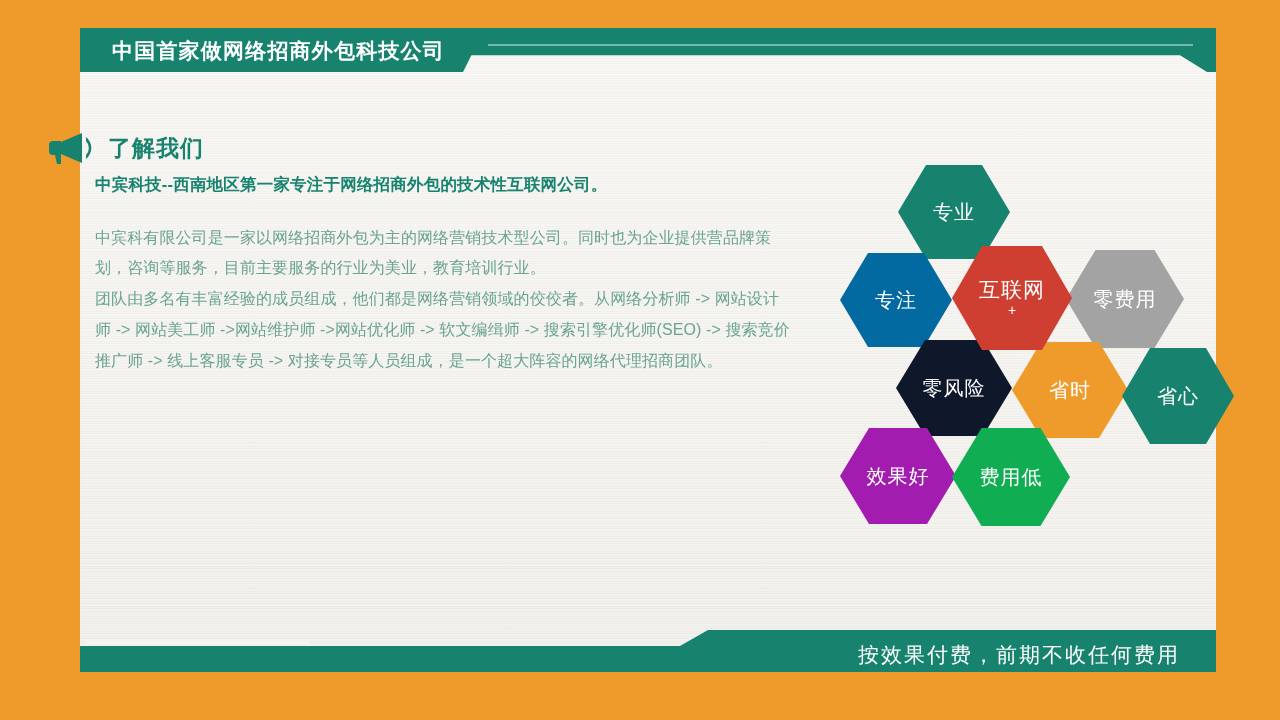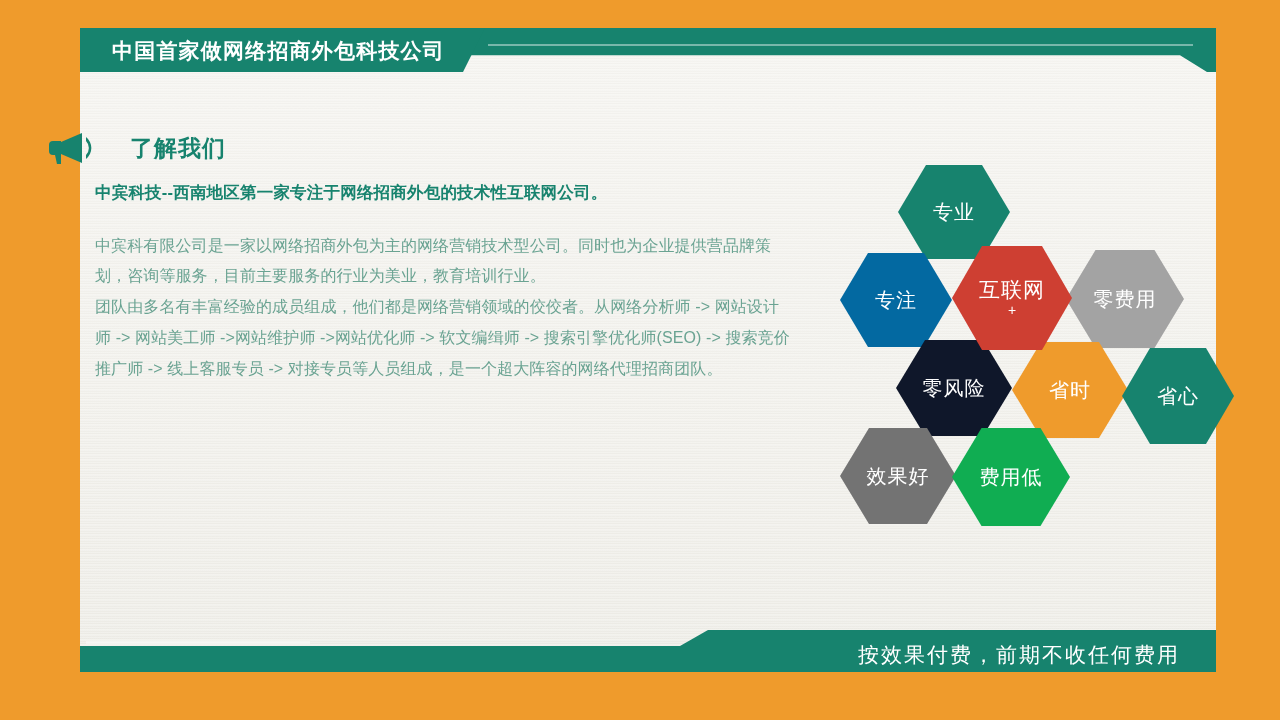--- a/index.html
+++ b/index.html
@@ -88,37 +88,37 @@
     z-index: 6;
   }
 
   
   #section-heading {
     position: absolute;
     left: 48px;
     top: 131px;
     display: flex;
     align-items: center;
-    gap: 36px;
+    gap: 14px;
     z-index: 5;
   }
   #megaphone-icon { width: 46px; height: 34px; display: block; }
   #section-heading-text {
     color: #17836e;
     font-size: 23px;
     font-weight: bold;
     letter-spacing: 1px;
     line-height: 1;
   }
 
   
   #body-col {
     position: absolute;
     left: 95px;
-    top: 180px;
+    top: 172px;
     width: 700px;
     z-index: 5;
   }
   .lead {
     color: #17836e;
     font-size: 16.5px;
     font-weight: bold;
     letter-spacing: 0.2px;
     line-height: 1.5;
     margin: 0 0 26px 0;
@@ -249,21 +249,21 @@
       </div>
       <div class="hex" style="left: 68px; top: 182px; width: 116px; height: 96px; background: #0f172a; z-index: 2;">
         <span class="hex-label">零风险</span>
       </div>
       <div class="hex" style="left: 184px; top: 184px; width: 116px; height: 96px; background: rgb(239, 155, 44); z-index: 2;">
         <span class="hex-label">省时</span>
       </div>
       <div class="hex" style="left: 294px; top: 190px; width: 112px; height: 96px; background: rgb(23, 131, 110); z-index: 2;">
         <span class="hex-label">省心</span>
       </div>
-      <div class="hex" style="left: 12px; top: 270px; width: 116px; height: 96px; background: #737373; z-index: 2;">
+      <div class="hex" style="left: 12px; top: 270px; width: 116px; height: 96px; background: #a21caf; z-index: 2;">
         <span class="hex-label">效果好</span>
       </div>
       <div class="hex" style="left: 124px; top: 270px; width: 118px; height: 98px; background: rgb(16, 173, 82); z-index: 2;">
         <span class="hex-label">费用低</span>
       </div>
     </div>
 
   <div id="footer-green"></div>
   <div id="footer-hairline"></div>
   <div id="footer-tagline">按效果付费，前期不收任何费用</div>

